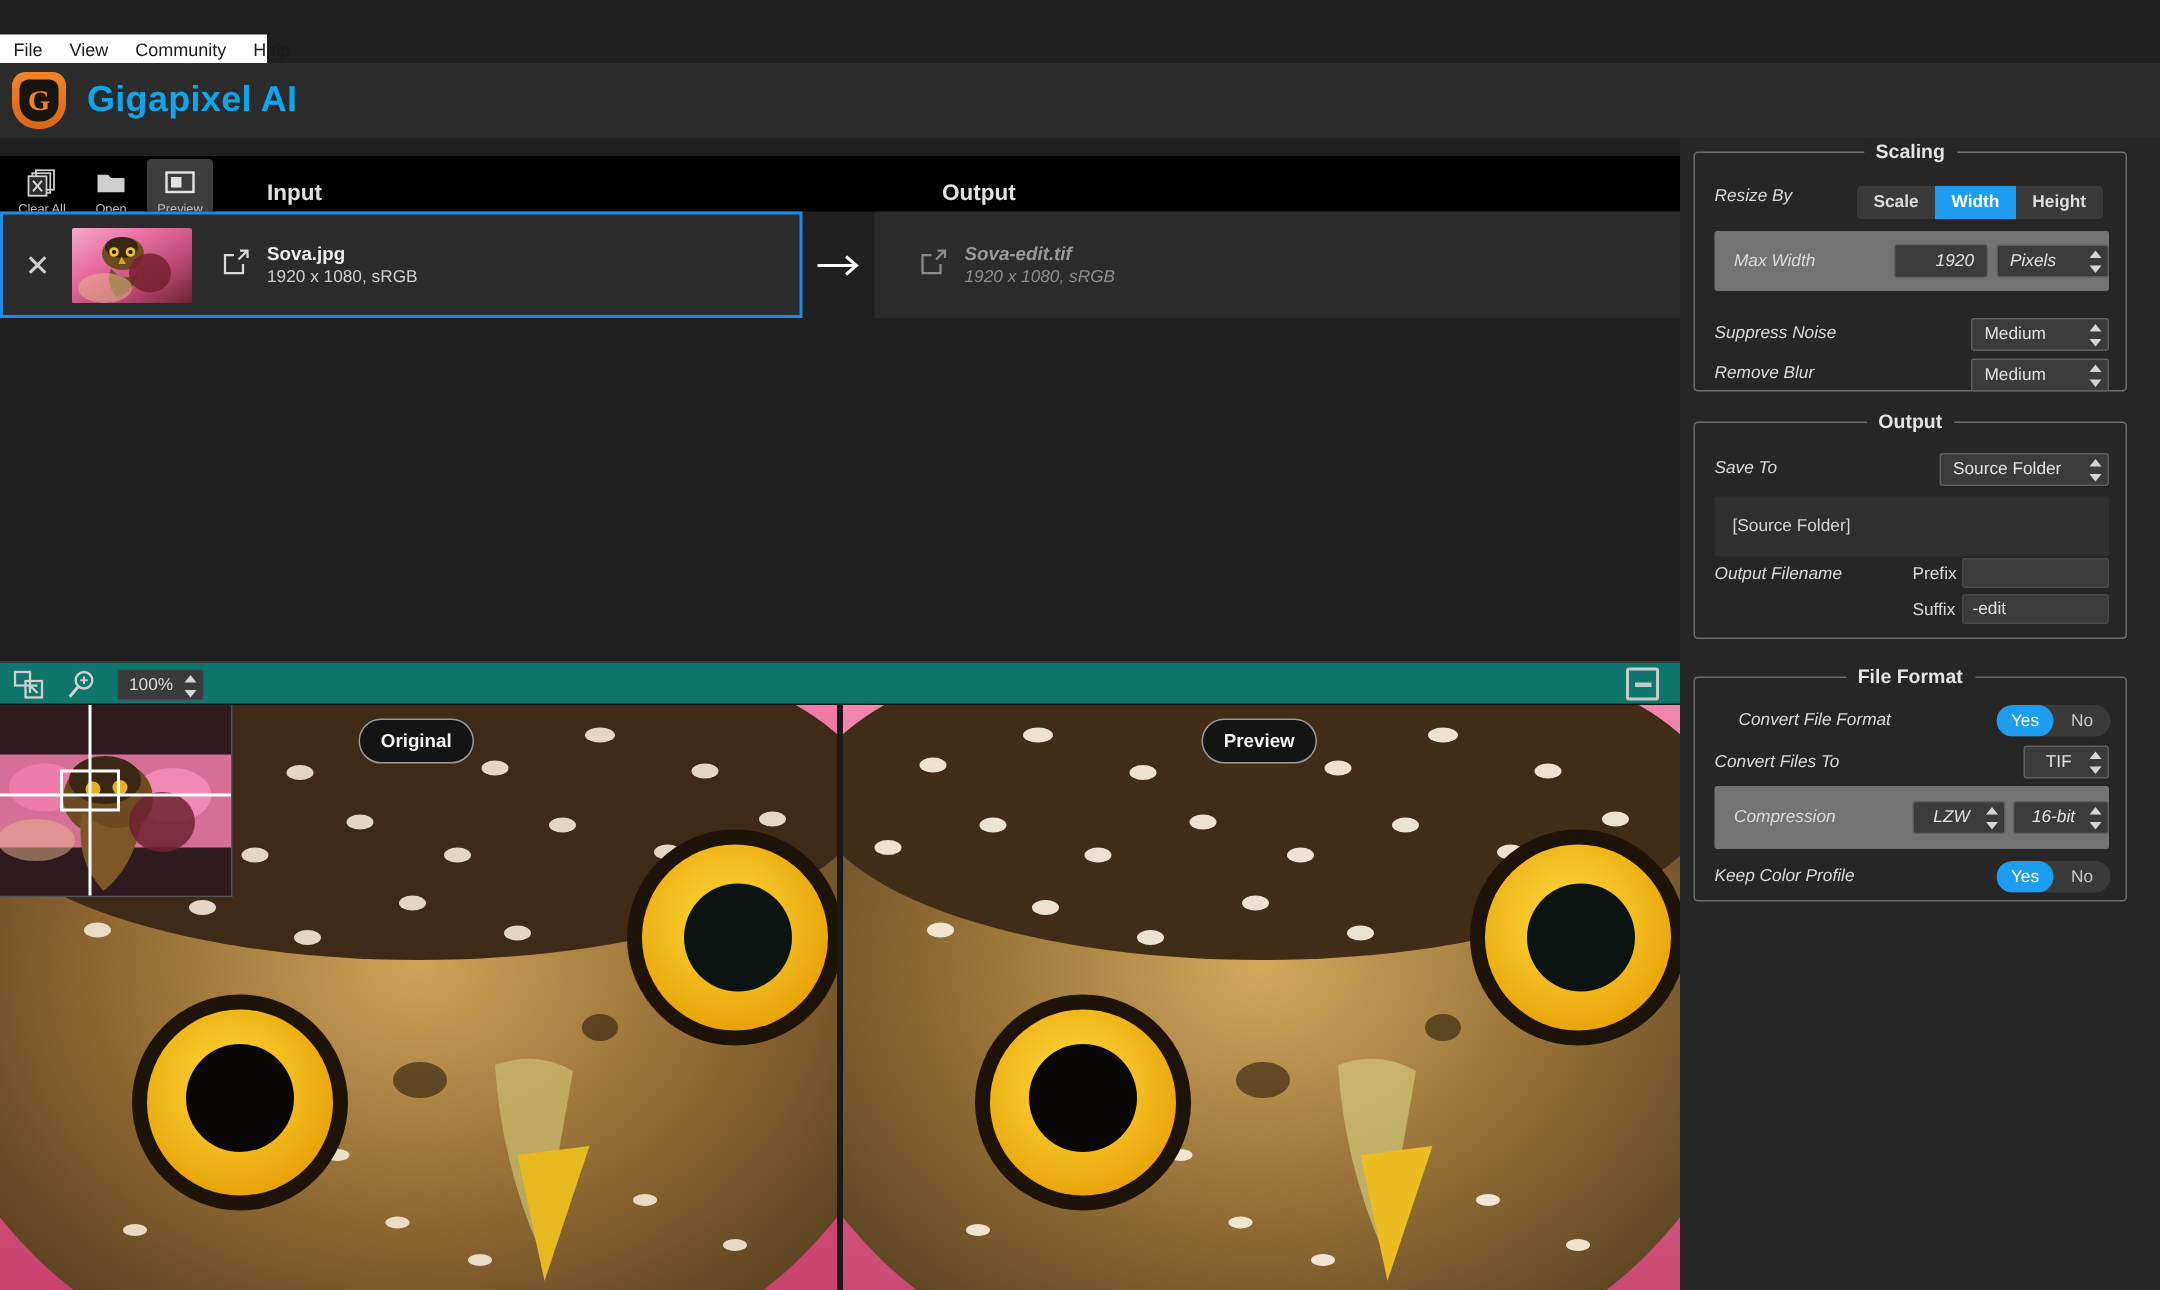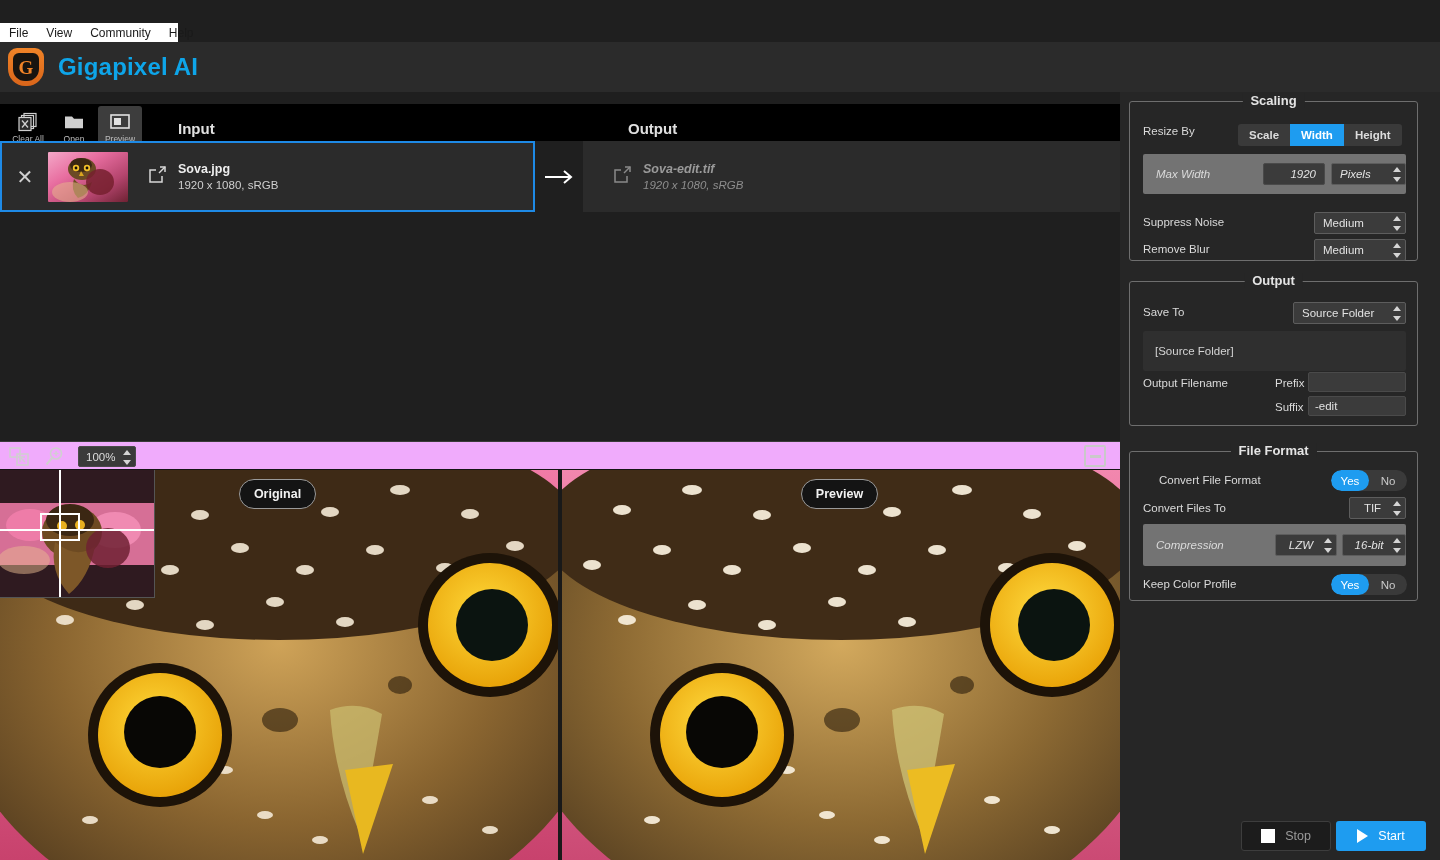--- a/index.html
+++ b/index.html
@@ -135,21 +135,21 @@
     position: absolute; left: 583px; top: 0; width: 537px; height: 71px;
     background: #2b2b2b; display: flex; align-items: center;
   }
   .outrow .ext-icon { margin-left: 20px; }
   .outrow .fname { font-style: italic; color: #9a9a9a; }
   .outrow .fdim { font-style: italic; color: #8e8e8e; }
 
   
   .prevbar {
     position: absolute; left: 0; top: 441px; width: 1120px; height: 29px;
-    background: #f0abfc; border-top: 1px solid #3a3a3a; border-bottom: 1px solid #141414;
+    background: #0f766e; border-top: 1px solid #3a3a3a; border-bottom: 1px solid #141414;
   }
   .pb-icon {
     position: absolute; top: 4px; width: 22px; height: 21px; cursor: pointer;
   }
   .zoom-box {
     position: absolute; left: 78px; top: 4px; width: 58px; height: 21px;
     background: #3a3a3a; border: 1px solid #4a4a4a; border-radius: 2px;
     display: flex; align-items: center; padding-left: 7px;
     font-size: 11.5px; color: #dcdcdc;
   }
@@ -205,21 +205,21 @@
   }
   .group {
     position: absolute; left: 9px; width: 289px;
     border: 1px solid #6e6e6e; border-radius: 3px;
   }
   .group-title {
     position: absolute; top: -9px; left: 50%; transform: translateX(-50%);
     background: #262626; padding: 0 8px; font-size: 13px; font-weight: bold; color: #e4e4e4;
     white-space: nowrap;
   }
-  .row { position: absolute; display: flex; align-items: flex-end; }
+  .row { position: absolute; display: flex; align-items: flex-end; font-style: italic; }
   .lbl { font-size: 11.5px; color: #dadada; }
 
   .segmented {
     display: flex; border-radius: 3px; overflow: hidden; height: 22px;
   }
   .seg {
     padding: 0 11px; height: 22px; display: flex; align-items: center; justify-content: center;
     font-size: 11.5px; font-weight: bold; color: #dcdcdc; background: #3a3a3a; cursor: pointer;
   }
   .seg.on { background: #1e9cf0; color: #ffffff; }
@@ -706,24 +706,14 @@
         <span class="lbl">Keep Color Profile</span>
       </div>
       <div class="toggle" style="position:absolute; left:201px; top:122px;">
         <div class="tg on">Yes</div>
         <div class="tg">No</div>
       </div>
     </div>
 
   </div>
 
-  <div class="actions">
-    <div class="btn btn-stop">
-      <span class="sq"></span>
-      <span>Stop</span>
-    </div>
-    <div class="btn btn-start">
-      <span class="tri"></span>
-      <span>Start</span>
-    </div>
-  </div>
 
 </div>
 
 </body></html>

